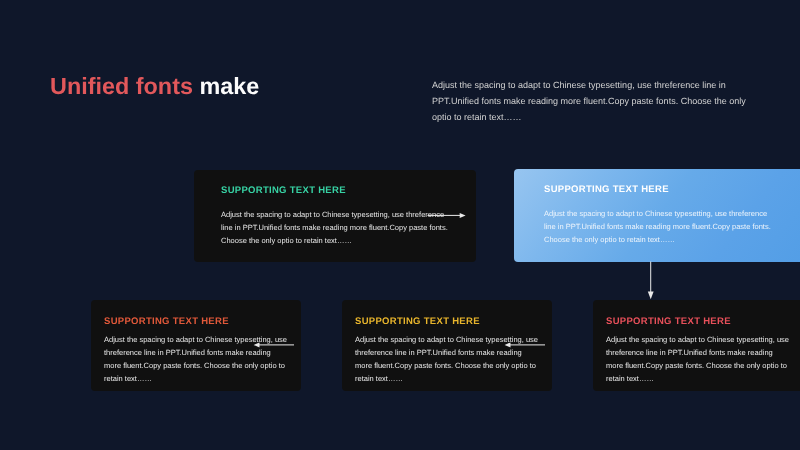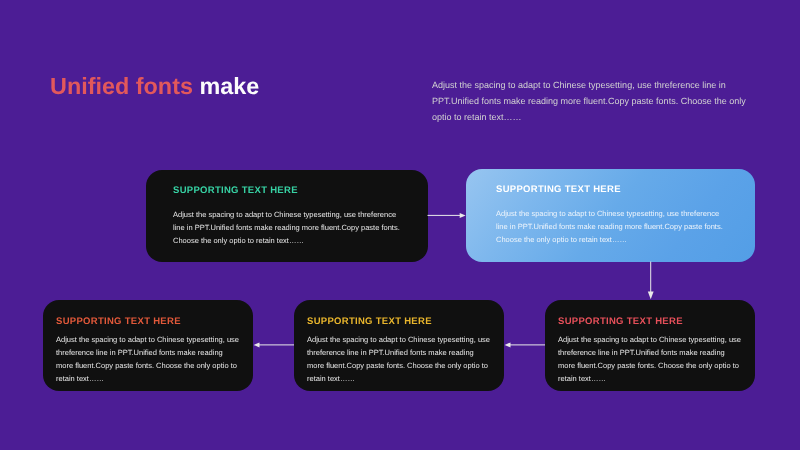--- a/index.html
+++ b/index.html
@@ -1,27 +1,27 @@
 <!DOCTYPE html>
 <html><head>
 <meta charset="utf-8">
 <style>
   html,body{margin:0;padding:0;}
   body{width:800px;height:450px;background:#000;overflow:hidden;
        font-family:"Liberation Sans",sans-serif;-webkit-font-smoothing:antialiased;text-rendering:geometricPrecision;}
   *{-webkit-font-smoothing:antialiased;}
-  .slide{position:relative;width:800px;height:450px;background:#4c1d95;overflow:hidden;}
+  .slide{position:relative;width:800px;height:450px;background:#0f172a;overflow:hidden;}
 
   .title{position:absolute;left:50px;top:72px;font-size:23.4px;font-weight:bold;color:#fcfcfc;
          line-height:28.5px;}
   .title .hl{color:#e2585b;}
   .intro{position:absolute;left:432px;top:77px;width:317px;font-size:9px;color:#d2d2d2;
          line-height:16.2px;}
 
-  .card{position:absolute;border-radius:16px;background:#101010;box-sizing:border-box;}
+  .card{position:absolute;border-radius:4px;background:#101010;box-sizing:border-box;margin-left:48px;}
   .card.hero{background:linear-gradient(127.5deg,#97c5f0 0%,#7db7ed 25%,#66aae9 50%,#5ba2e8 75%,#539ee6 100%);}
   .ch{position:absolute;font-weight:bold;font-size:9.5px;letter-spacing:.3px;}
   .cb{position:absolute;font-size:7.5px;color:#e7e7e7;line-height:13px;}
 
   
   #card1{left:146px;top:170px;width:282px;height:92px;}
   #card1 .ch{left:27px;top:15px;color:#37d2a4;}
   #card1 .cb{left:27px;top:38px;width:236px;}
 
   #card2{left:466px;top:169px;width:289px;height:93px;}

